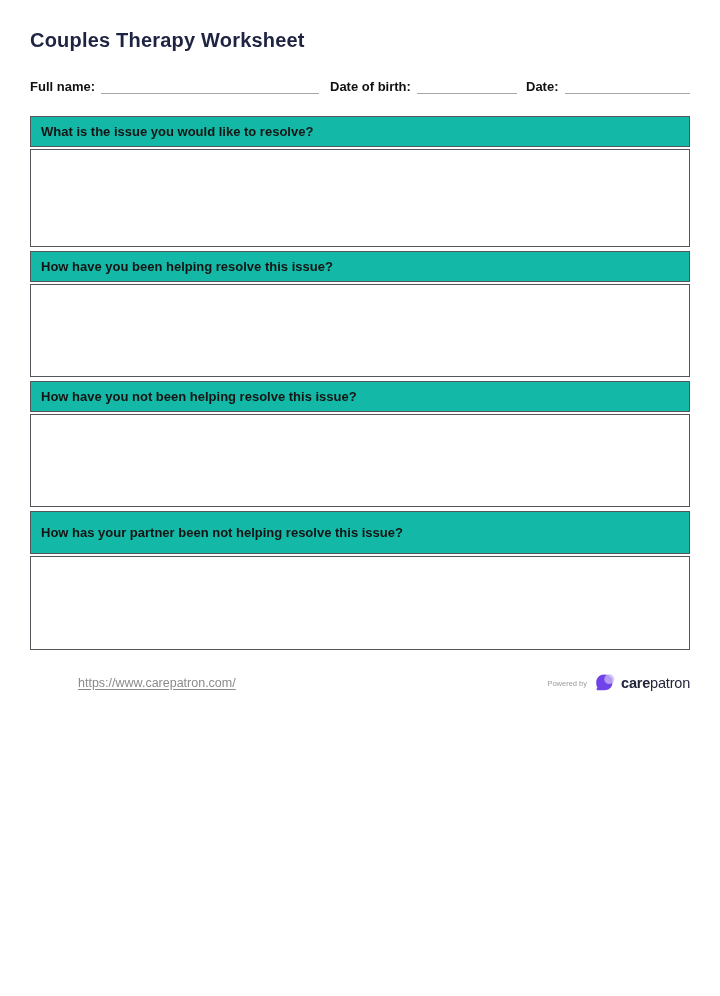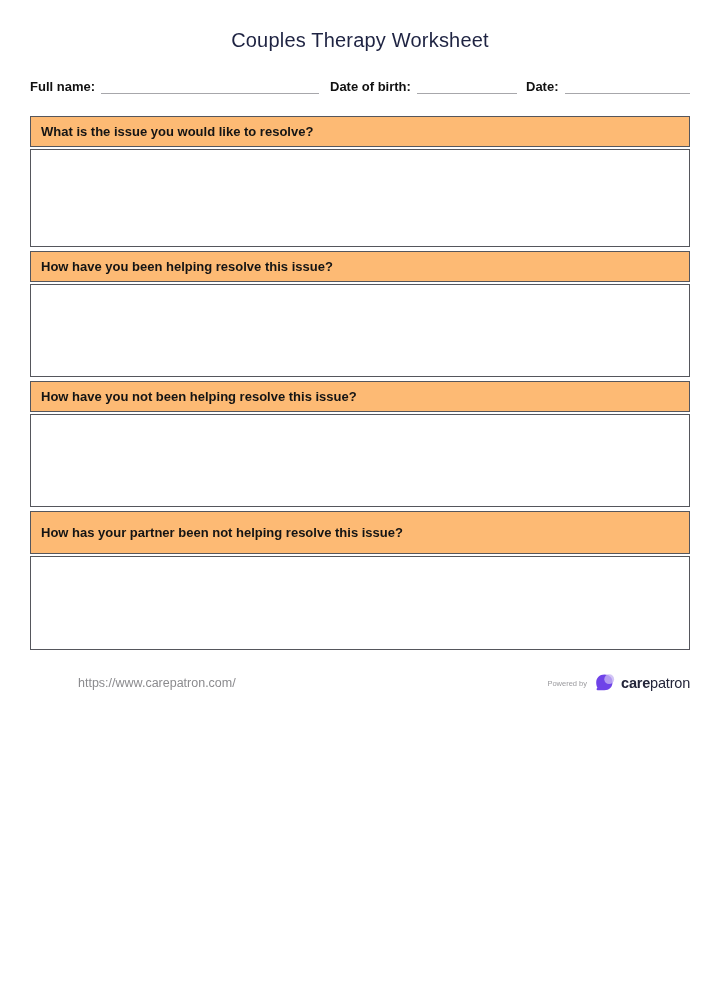--- a/index.html
+++ b/index.html
@@ -12,24 +12,23 @@
     position: relative;
     overflow: hidden;
   }
   .page {
     width: 720px;
     height: 996px;
     padding: 0 30px;
   }
   .doc-title {
     margin-top: 28px;
-    text-align: center;
     font-size: 20px;
     line-height: 24px;
-    font-weight: 400;
+    font-weight: 700;
     color: #1e2342;
     letter-spacing: 0.2px;
   }
   .fields-row {
     margin-top: 26px;
     display: flex;
     align-items: flex-end;
     gap: 0;
     height: 16px;
   }
@@ -49,21 +48,21 @@
   .field.fullname { flex: 0 0 300px; }
   .field.fullname .field-line { width: 218px; }
   .field.dob { flex: 0 0 196px; }
   .field.dob .field-line { width: 100px; }
   .field.date { flex: 1; }
   .field.date .field-line { flex: 1; }
 
   .sections { margin-top: 22px; }
   .section { margin-bottom: 4px; }
   .q-header {
-    background: #fdba74;
+    background: #14b8a6;
     border: 1.5px solid #55565c;
     height: 31px;
     display: flex;
     align-items: center;
     padding: 0 10px;
     font-size: 13px;
     font-weight: 700;
     color: #141414;
   }
   .q-answer {
@@ -80,20 +79,21 @@
 
   .footer {
     margin-top: 23px;
     display: flex;
     justify-content: space-between;
     align-items: center;
   }
   .footer-link {
     font-size: 12.5px;
     color: #8b8b8e;
+    text-decoration: underline;
     text-underline-offset: 2px;
     cursor: pointer;
     padding-left: 48px;
   }
   .brand-group {
     display: flex;
     align-items: center;
     gap: 5px;
   }
   .powered-by {

